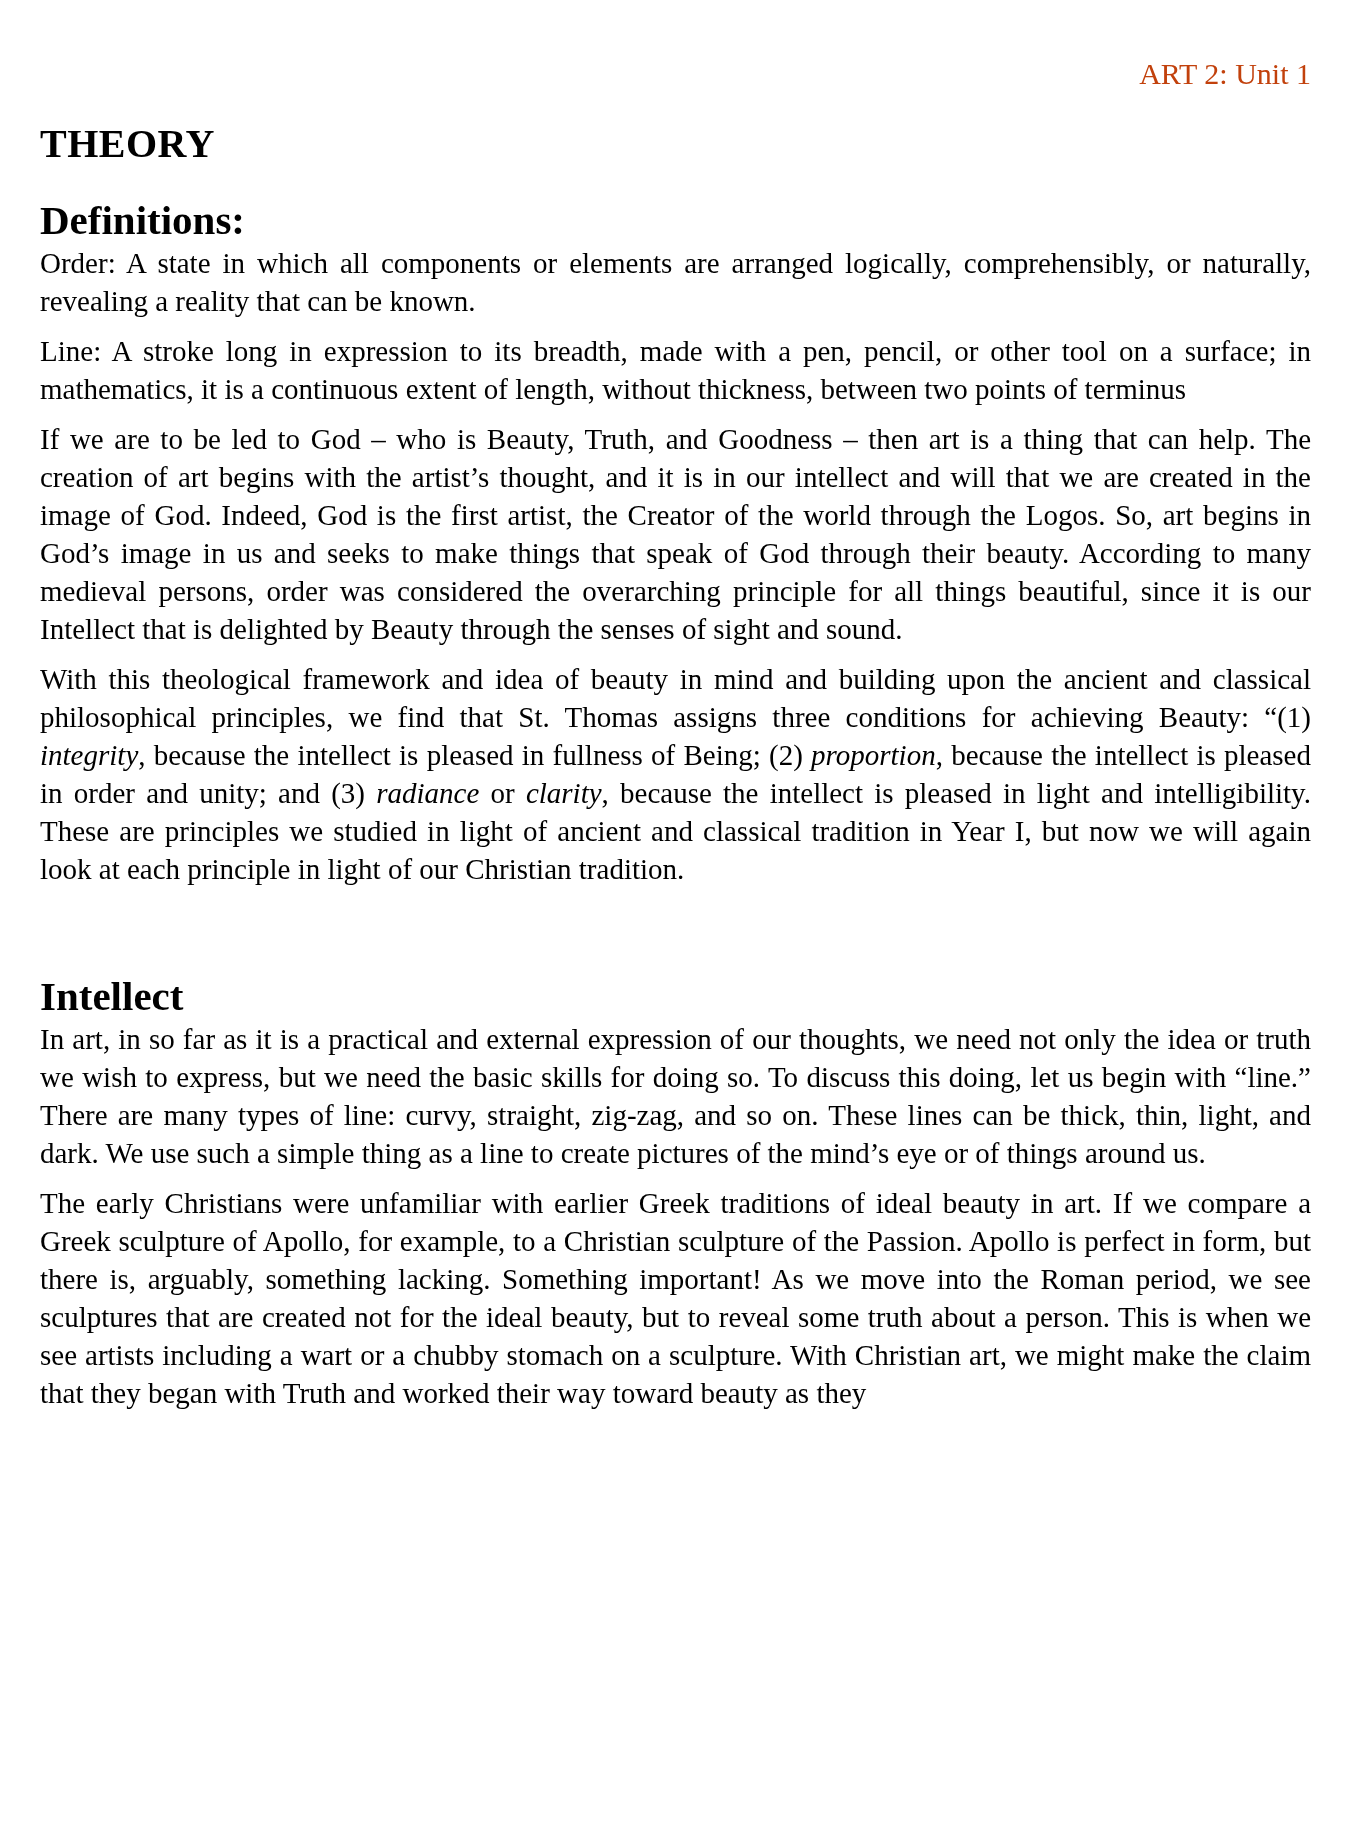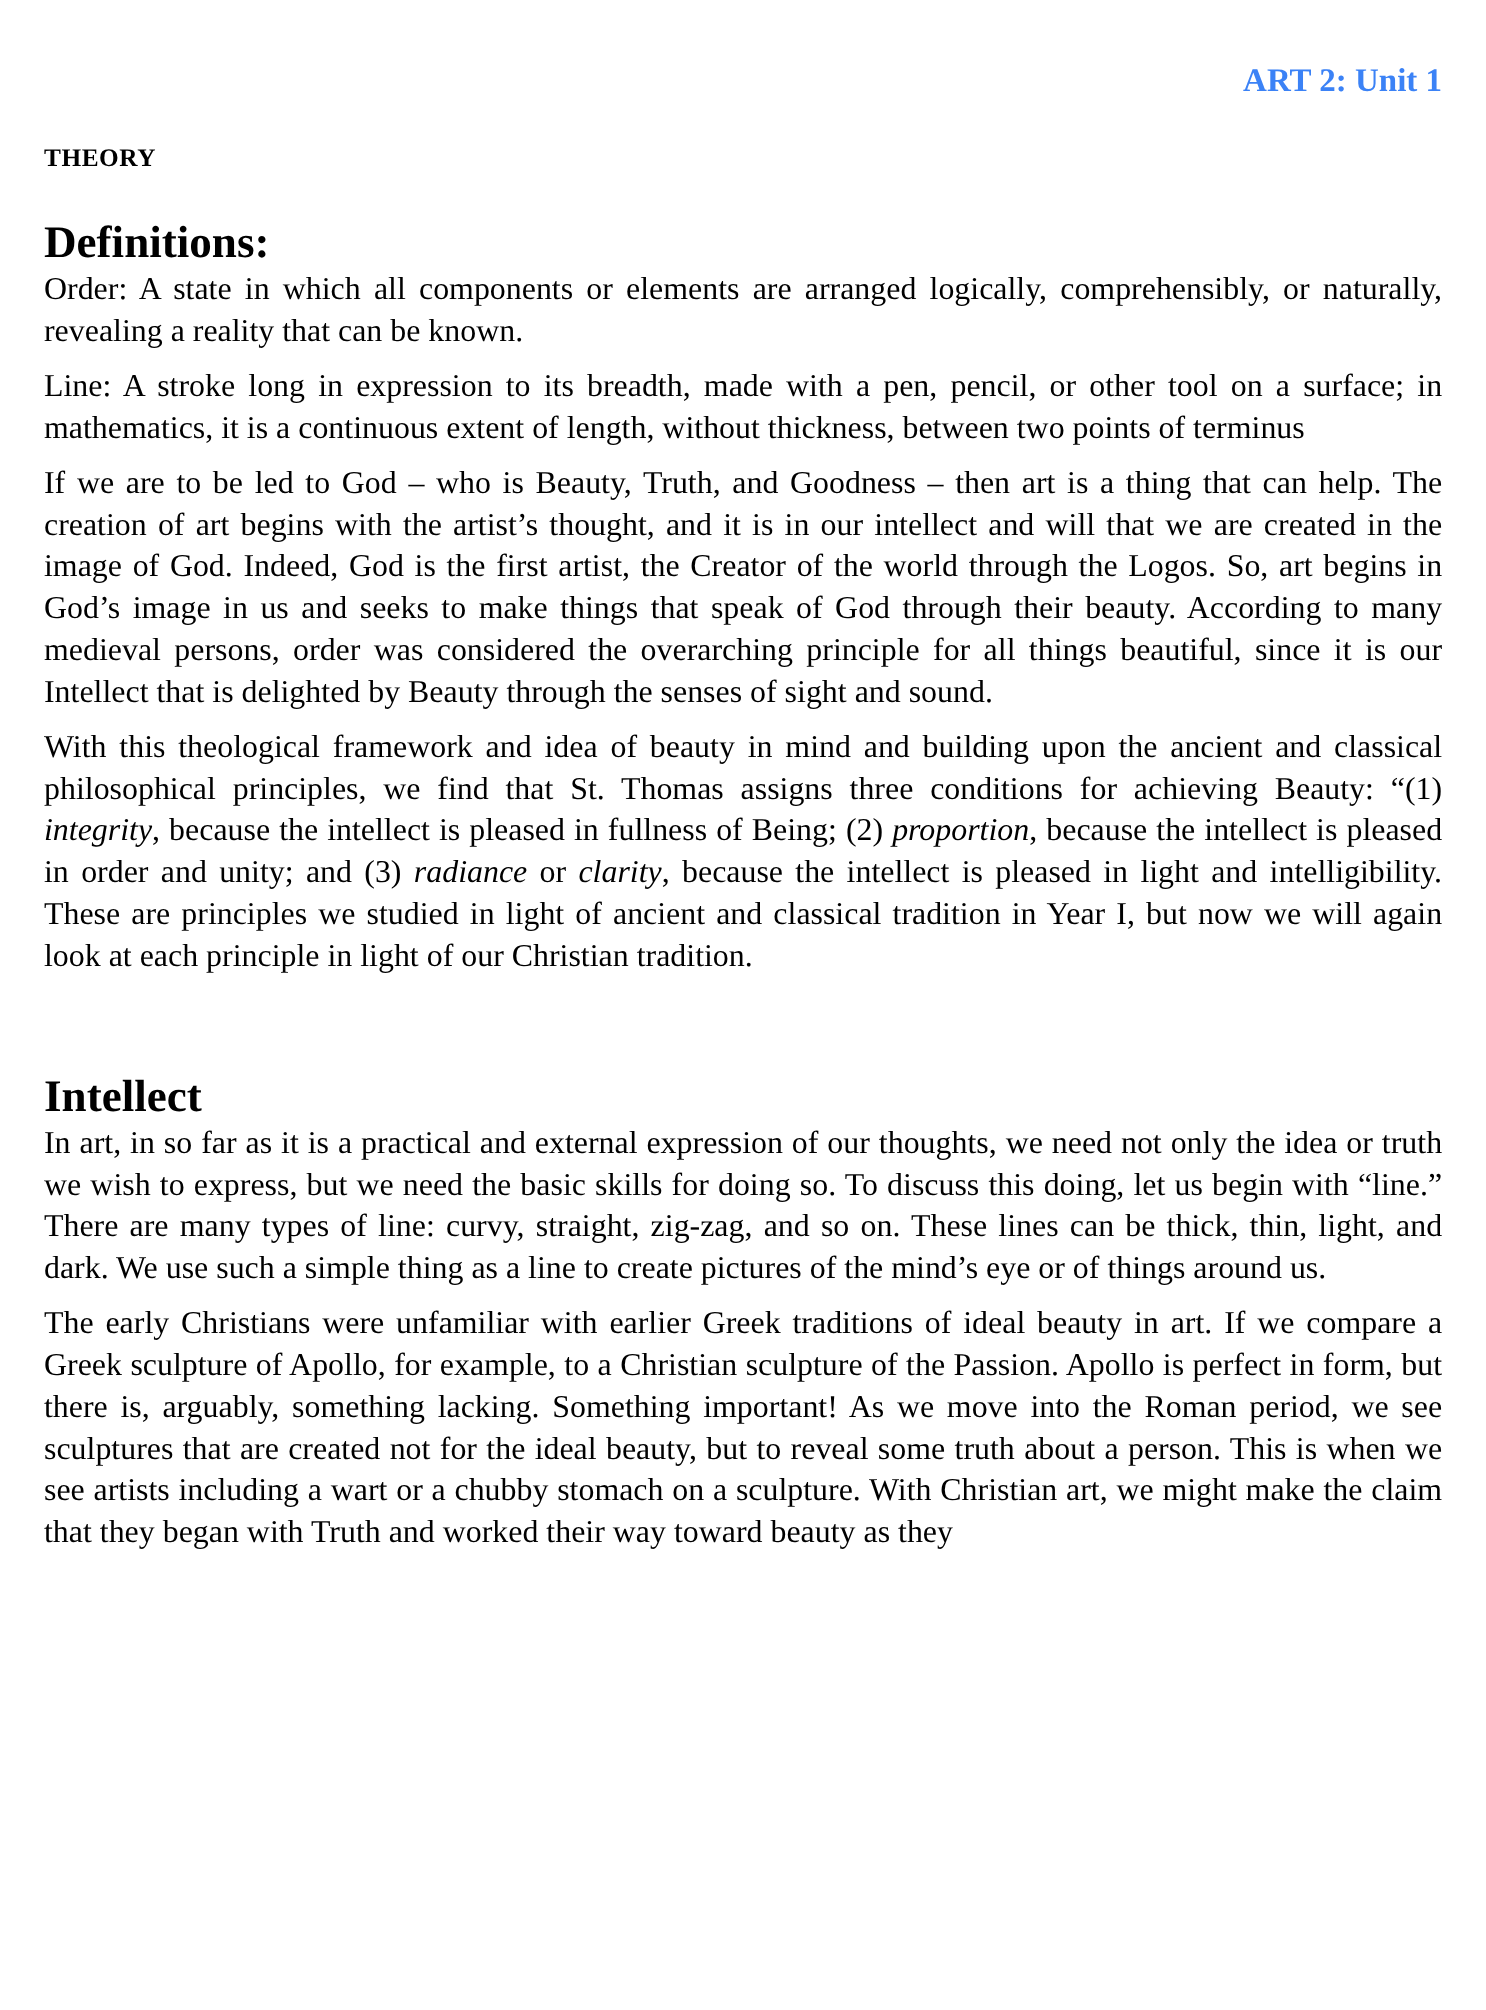--- a/index.html
+++ b/index.html
@@ -12,28 +12,27 @@
     height: 1827px;
     box-sizing: border-box;
     background: #ffffff;
     padding: 58px 40px 0 40px;
     font-family: "Liberation Serif", serif;
     color: #000000;
     overflow: hidden;
   }
   .doc-header {
     text-align: right;
-    color: #3b82f6;
+    color: #c2410c;
     font-size: 30px;
     line-height: 32px;
     margin: 0;
-    font-weight: bold;
   }
   h1.doc-title {
-    font-size: 23px;
+    font-size: 40px;
     font-weight: bold;
     line-height: 36px;
     margin: 36px 0 0 0;
     letter-spacing: 0.5px;
   }
   h2.section-heading {
     font-size: 41px;
     font-weight: bold;
     line-height: 40px;
     margin: 88px 0 0 0;

